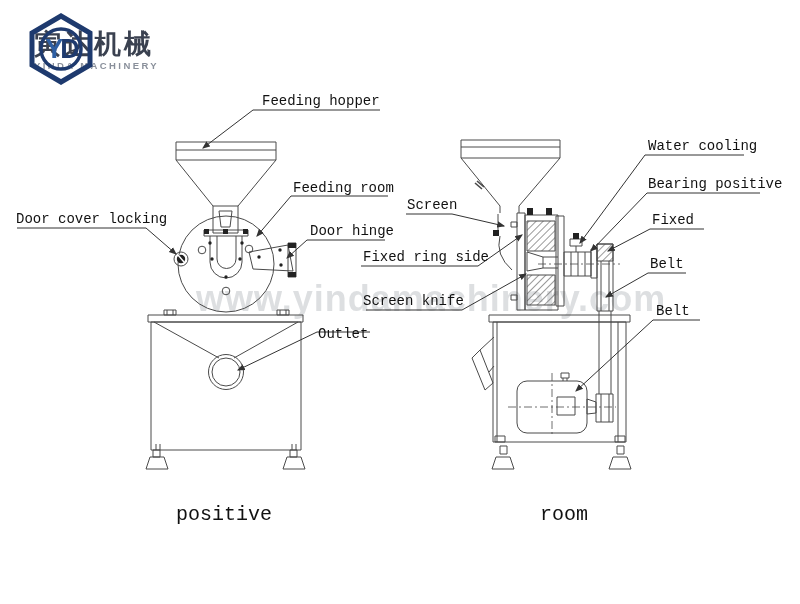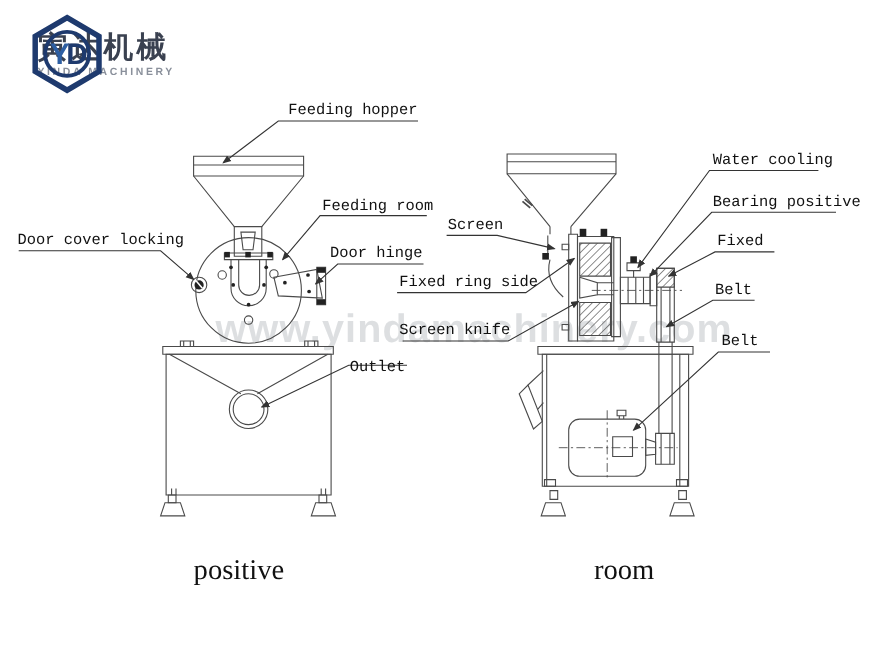--- a/index.html
+++ b/index.html
@@ -9,22 +9,22 @@
   .logo{position:absolute;left:26px;top:12px;width:190px;height:76px;display:flex;align-items:center;}
   .logo-text{margin-left:8px;}
   .logo-cn{font-family:"DejaVu Sans", sans-serif;font-weight:bold;font-size:27px;
            letter-spacing:3px;color:#3a4150;line-height:1;}
   .logo-en{font-family:"Liberation Sans", sans-serif;font-weight:bold;font-size:9.5px;
            letter-spacing:2.4px;color:#8a909b;margin-top:3px;}
   
   .part-label{position:absolute;font-family:"Liberation Mono","DejaVu Sans Mono",monospace;
               font-size:14px;color:#111;white-space:nowrap;letter-spacing:0px;line-height:1.15;}
   
-  .view-title{position:absolute;font-family:Liberation Serif, serif;
-              font-size:26px;color:#111;white-space:nowrap;}
+  .view-title{position:absolute;font-family:Liberation Mono, monospace;
+              font-size:20px;color:#111;white-space:nowrap;}
   
   .watermark{position:absolute;left:196px;top:278px;font-family:"Liberation Sans",sans-serif;
              font-weight:bold;font-size:36px;letter-spacing:1px;color:#9aa0a6;opacity:0.33;
              white-space:nowrap;pointer-events:none;}
   svg{position:absolute;left:0;top:0;}
   .drawing path,.drawing rect,.drawing circle,.drawing polygon,.drawing line,.drawing polyline{
       vector-effect:non-scaling-stroke;}
 </style>
 </head>
 <body>
@@ -212,21 +212,21 @@
     <path d="M760,193 H647 L591,251" marker-end="url(#arr)"></path>
     <path d="M704,229 H650 L608,251" marker-end="url(#arr)"></path>
     <path d="M686,273 H648 L606,297" marker-end="url(#arr)"></path>
     <path d="M700,320 H653 L576,391" marker-end="url(#arr)"></path>
   </g>
 </svg>
 
 <div class="part-label" style="left:262px;top:93px">Feeding hopper</div>
 <div class="part-label" style="left:293px;top:180px">Feeding room</div>
 <div class="part-label" style="left:16px;top:211px">Door cover locking</div>
-<div class="part-label" style="left:300px;top:223px">Door hinge</div>
+<div class="part-label" style="left:310px;top:223px">Door hinge</div>
 <div class="part-label" style="left:318px;top:326px">Outlet</div>
 <div class="part-label" style="left:407px;top:197px">Screen</div>
 <div class="part-label" style="left:363px;top:249px">Fixed ring side</div>
 <div class="part-label" style="left:363px;top:293px">Screen knife</div>
 <div class="part-label" style="left:648px;top:138px">Water cooling</div>
 <div class="part-label" style="left:648px;top:176px">Bearing positive</div>
 <div class="part-label" style="left:652px;top:212px">Fixed</div>
 <div class="part-label" style="left:650px;top:256px">Belt</div>
 <div class="part-label" style="left:656px;top:303px">Belt</div>
 

